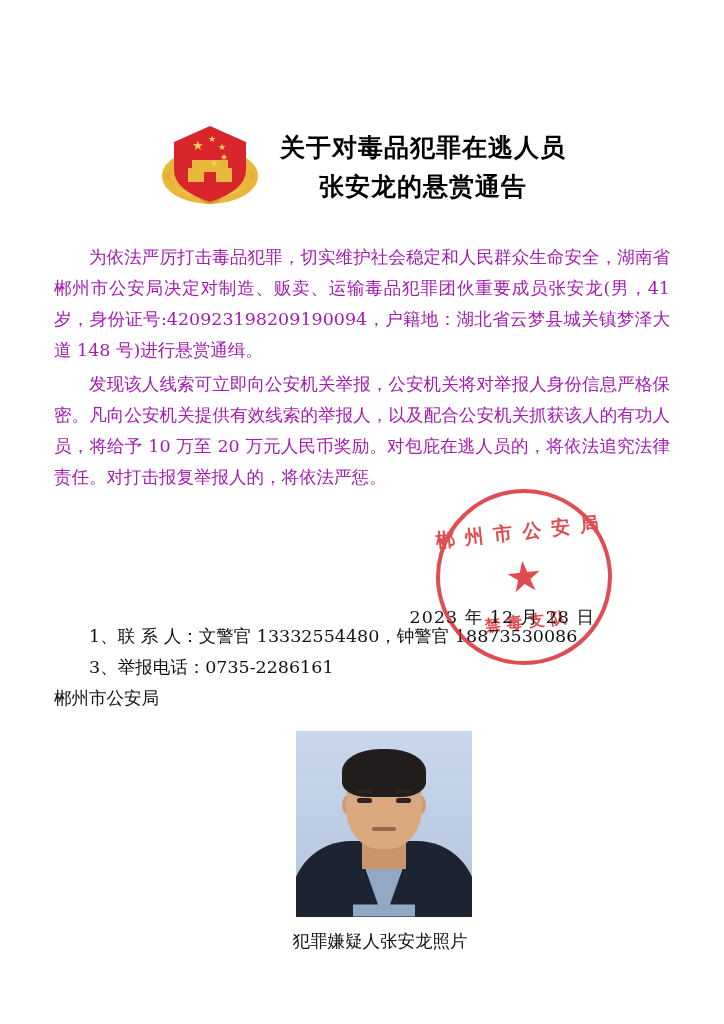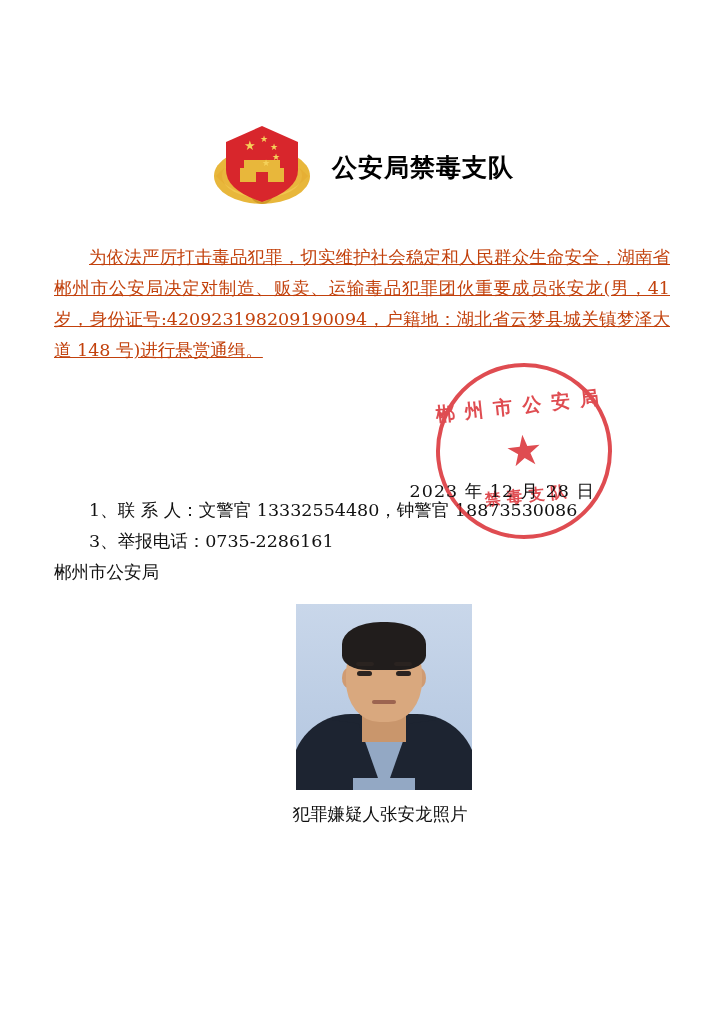--- a/index.html
+++ b/index.html
@@ -51,22 +51,21 @@
     white-space: nowrap;
   }
 
   
   .body-text {
     margin: 26px 54px 0 54px;
     font-size: 17.5px;
     line-height: 1.78;
     text-align: justify;
     text-justify: inter-ideograph;
-    color: #c2410c;
-    text-decoration: underline;
+    color: #a21caf;
   }
   .para {
     text-indent: 2em;
     margin: 0 0 2px 0;
   }
 
   
   .seal-area {
     position: relative;
     height: 120px;
@@ -283,26 +282,28 @@
         <rect x="46" y="52" width="12" height="10" fill="#d8262c"></rect>
 
         <text x="34" y="30" font-size="13" fill="#f5d25a" font-family="DejaVu Sans, sans-serif">★</text>
         <text x="50" y="22" font-size="9" fill="#f5d25a" font-family="DejaVu Sans, sans-serif">★</text>
         <text x="60" y="30" font-size="9" fill="#f5d25a" font-family="DejaVu Sans, sans-serif">★</text>
         <text x="62" y="40" font-size="9" fill="#f5d25a" font-family="DejaVu Sans, sans-serif">★</text>
         <text x="52" y="46" font-size="9" fill="#f5d25a" font-family="DejaVu Sans, sans-serif">★</text>
       </svg>
     </div>
     <div class="title-block">
-      <div class="title-line">公安局禁毒支队</div>
+      <div class="title-line">关于对毒品犯罪在逃人员</div>
+      <div class="title-line">张安龙的悬赏通告</div>
     </div>
   </div>
 
   <div class="body-text">
     <p class="para">为依法严厉打击毒品犯罪，切实维护社会稳定和人民群众生命安全，湖南省郴州市公安局决定对制造、贩卖、运输毒品犯罪团伙重要成员张安龙(男，41 岁，身份证号:420923198209190094，户籍地：湖北省云梦县城关镇梦泽大道 148 号)进行悬赏通缉。</p>
+    <p class="para">发现该人线索可立即向公安机关举报，公安机关将对举报人身份信息严格保密。凡向公安机关提供有效线索的举报人，以及配合公安机关抓获该人的有功人员，将给予 10 万至 20 万元人民币奖励。对包庇在逃人员的，将依法追究法律责任。对打击报复举报人的，将依法严惩。</p>
   </div>
 
   <div class="seal-area">
     <div class="seal">
       <div class="seal-top-text">郴州市公安局</div>
       <div class="seal-star">★</div>
       <div class="seal-bottom-text">禁毒支队</div>
     </div>
     <div class="seal-date">2023 年 12 月 28 日</div>
   </div>

